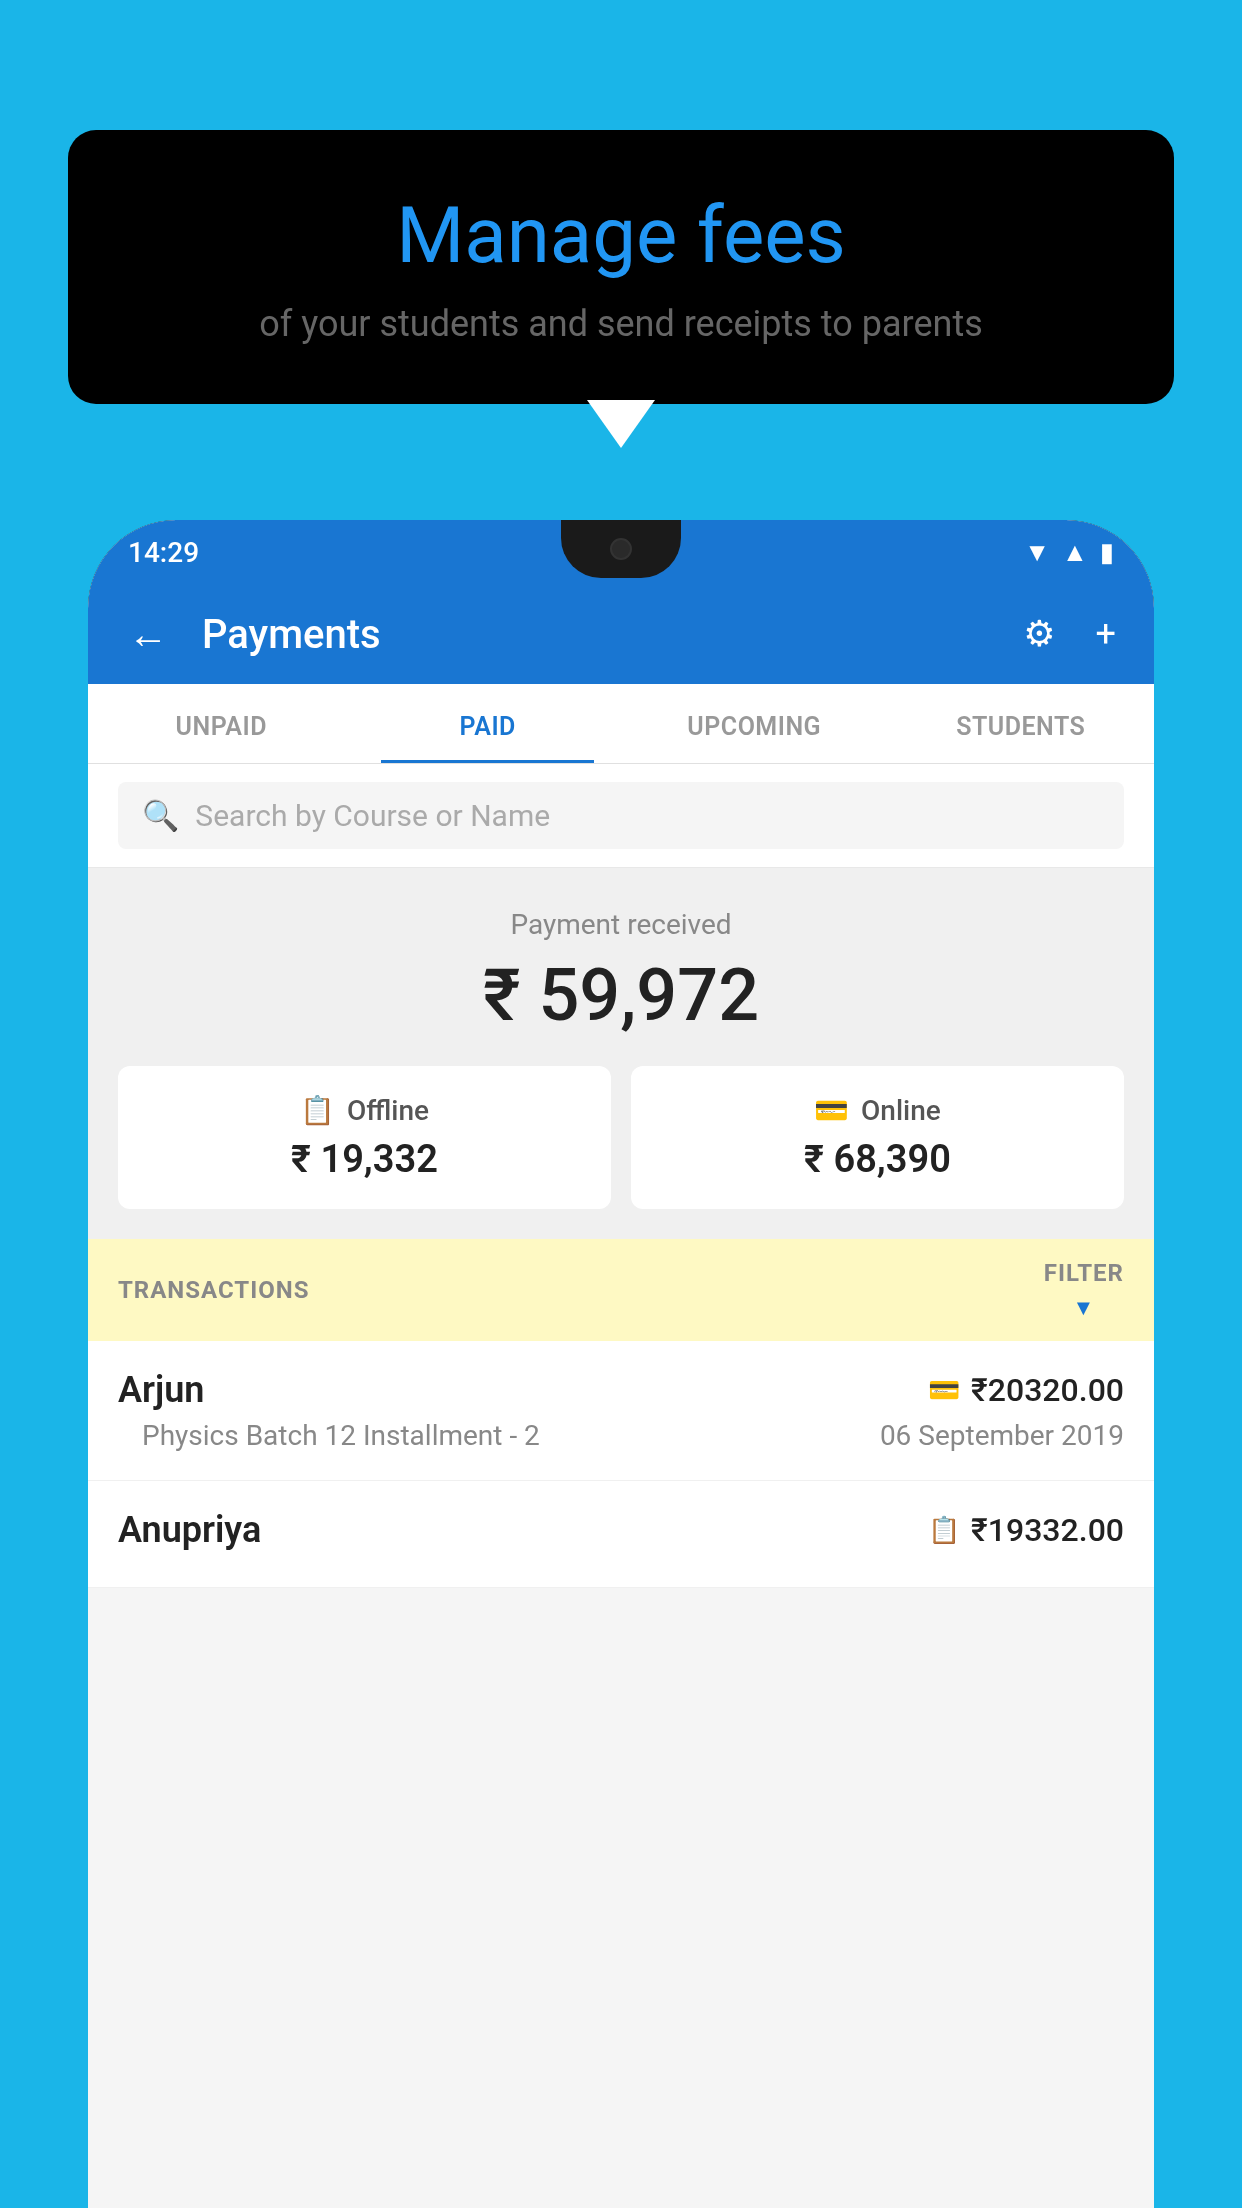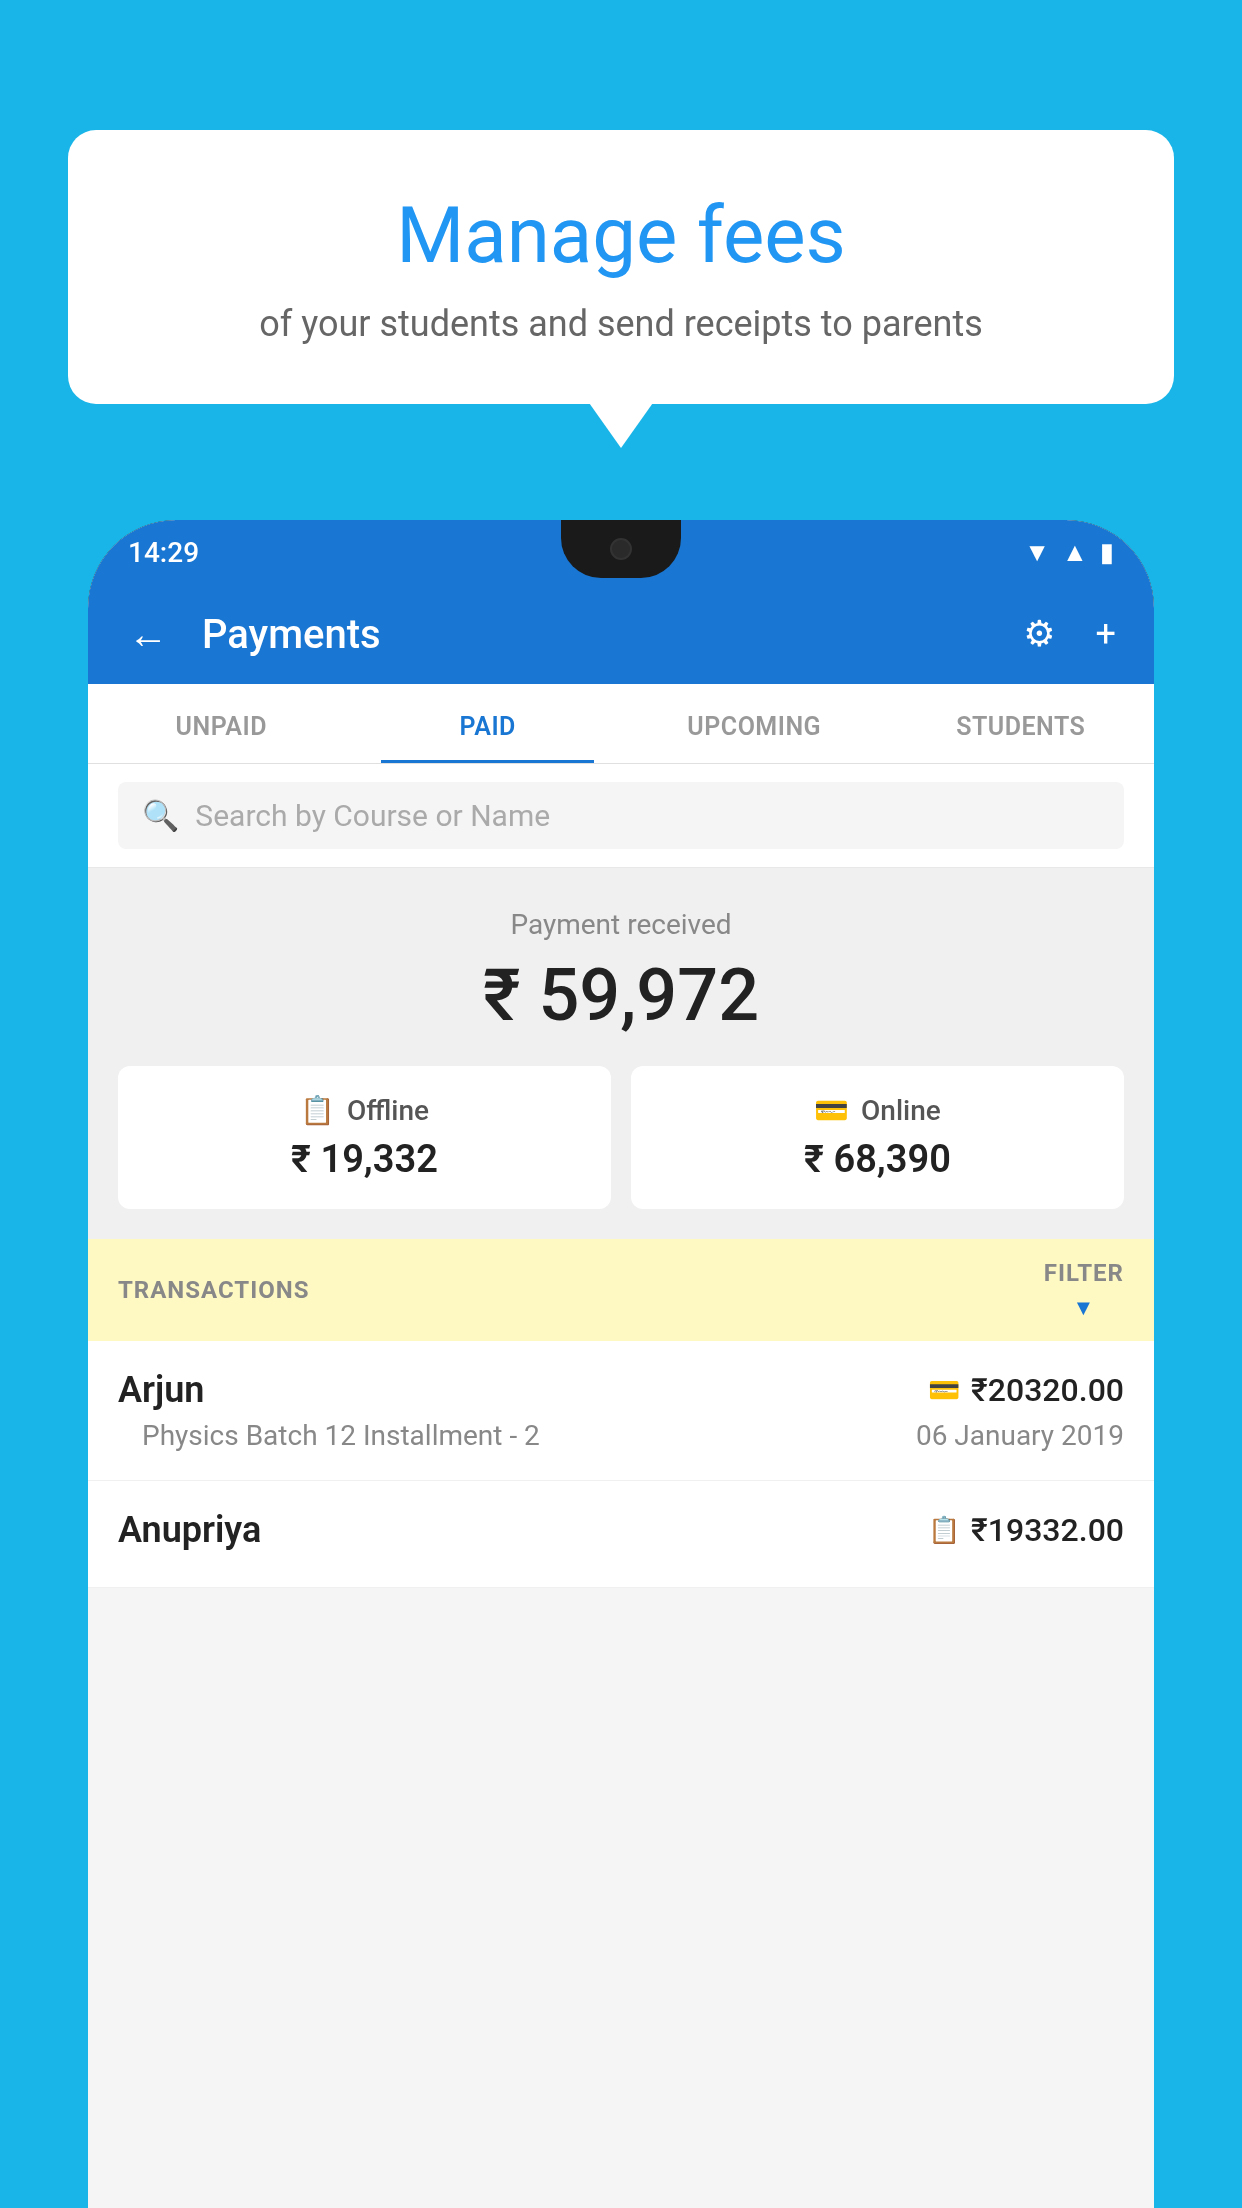--- a/index.html
+++ b/index.html
@@ -17,21 +17,21 @@
     .speech-bubble-container {
       position: absolute;
       top: 130px;
       left: 68px;
       right: 68px;
       display: flex;
       flex-direction: column;
       align-items: center;
     }
     .speech-bubble {
-      background: #ffffff;
+      background: #000000;
       border-radius: 28px;
       padding: 60px 60px 55px;
       text-align: center;
       width: 100%;
       position: relative;
     }
     .speech-bubble::after {
       content: '';
       position: absolute;
       bottom: -44px;
@@ -438,21 +438,21 @@
       <div class="transaction-row">
         <div class="transaction-top">
           <div class="transaction-name">Arjun</div>
           <div class="transaction-amount-wrap">
             <span class="transaction-amount-icon">💳</span>
             <span class="transaction-amount">₹20320.00</span>
           </div>
         </div>
         <div class="transaction-bottom">
           <div class="transaction-course">Physics Batch 12 Installment - 2</div>
-          <div class="transaction-date">06 January 2019</div>
+          <div class="transaction-date">06 September 2019</div>
         </div>
       </div>
 
       <div class="transaction-row">
         <div class="transaction-top">
           <div class="transaction-name">Anupriya</div>
           <div class="transaction-amount-wrap">
             <span class="transaction-amount-icon">📋</span>
             <span class="transaction-amount">₹19332.00</span>
           </div>

